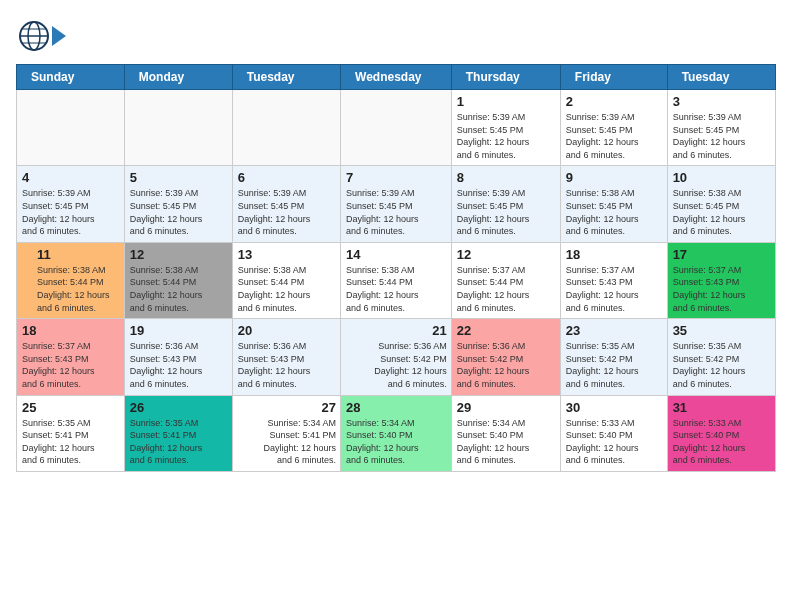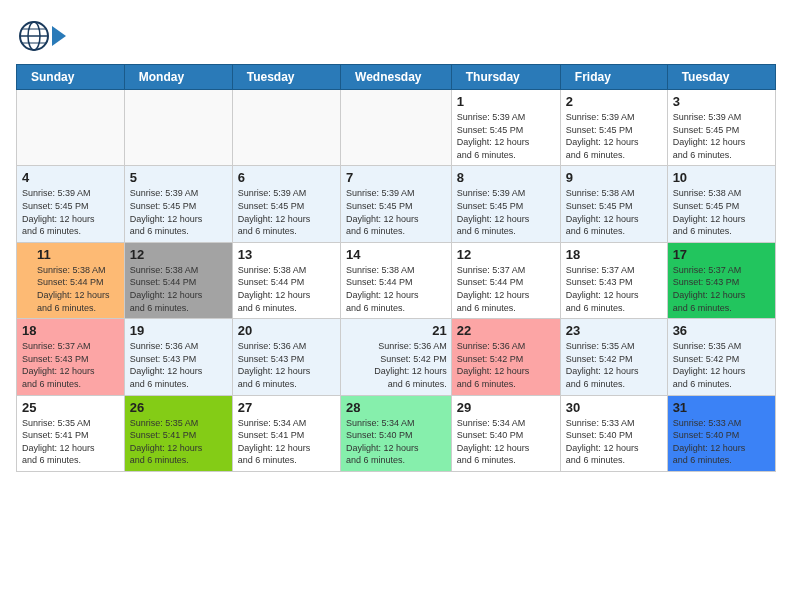--- a/index.html
+++ b/index.html
@@ -313,43 +313,43 @@
 and 6 minutes.</div>
         </td>
         <td style="background: rgb(234, 243, 251);">
           <span class="day-num">23</span>
           <div class="day-info" style="white-space: pre-line;">Sunrise: 5:35 AM
 Sunset: 5:42 PM
 Daylight: 12 hours
 and 6 minutes.</div>
         </td>
         <td style="background: rgb(234, 243, 251);">
-          <span class="day-num">36</span>
+          <span class="day-num">35</span>
           <div class="day-info" style="white-space: pre-line;">Sunrise: 5:35 AM
 Sunset: 5:42 PM
 Daylight: 12 hours
 and 6 minutes.</div>
         </td>
       </tr>
       <tr>
         <td style="background: rgb(255, 255, 255);">
           <span class="day-num">25</span>
           <div class="day-info" style="white-space: pre-line;">Sunrise: 5:35 AM
 Sunset: 5:41 PM
 Daylight: 12 hours
 and 6 minutes.</div>
         </td>
-        <td style="background: #84cc16; margin-top: 7px;">
+        <td style="background: #14b8a6; margin-top: 7px;">
           <span class="day-num">26</span>
           <div class="day-info" style="white-space: pre-line;">Sunrise: 5:35 AM
 Sunset: 5:41 PM
 Daylight: 12 hours
 and 6 minutes.</div>
         </td>
-        <td style="background: rgb(255, 255, 255);">
+        <td style="background: rgb(255, 255, 255); text-align: right;">
           <span class="day-num">27</span>
           <div class="day-info" style="white-space: pre-line;">Sunrise: 5:34 AM
 Sunset: 5:41 PM
 Daylight: 12 hours
 and 6 minutes.</div>
         </td>
         <td style="background: #86efac;">
           <span class="day-num">28</span>
           <div class="day-info" style="white-space: pre-line;">Sunrise: 5:34 AM
 Sunset: 5:40 PM
@@ -363,21 +363,21 @@
 Daylight: 12 hours
 and 6 minutes.</div>
         </td>
         <td style="background: rgb(255, 255, 255);">
           <span class="day-num">30</span>
           <div class="day-info" style="white-space: pre-line;">Sunrise: 5:33 AM
 Sunset: 5:40 PM
 Daylight: 12 hours
 and 6 minutes.</div>
         </td>
-        <td style="background: #3b82f6;">
+        <td style="background: #ec4899;">
           <span class="day-num">31</span>
           <div class="day-info" style="white-space: pre-line;">Sunrise: 5:33 AM
 Sunset: 5:40 PM
 Daylight: 12 hours
 and 6 minutes.</div>
         </td>
       </tr>
     </tbody>
 </table>
 

